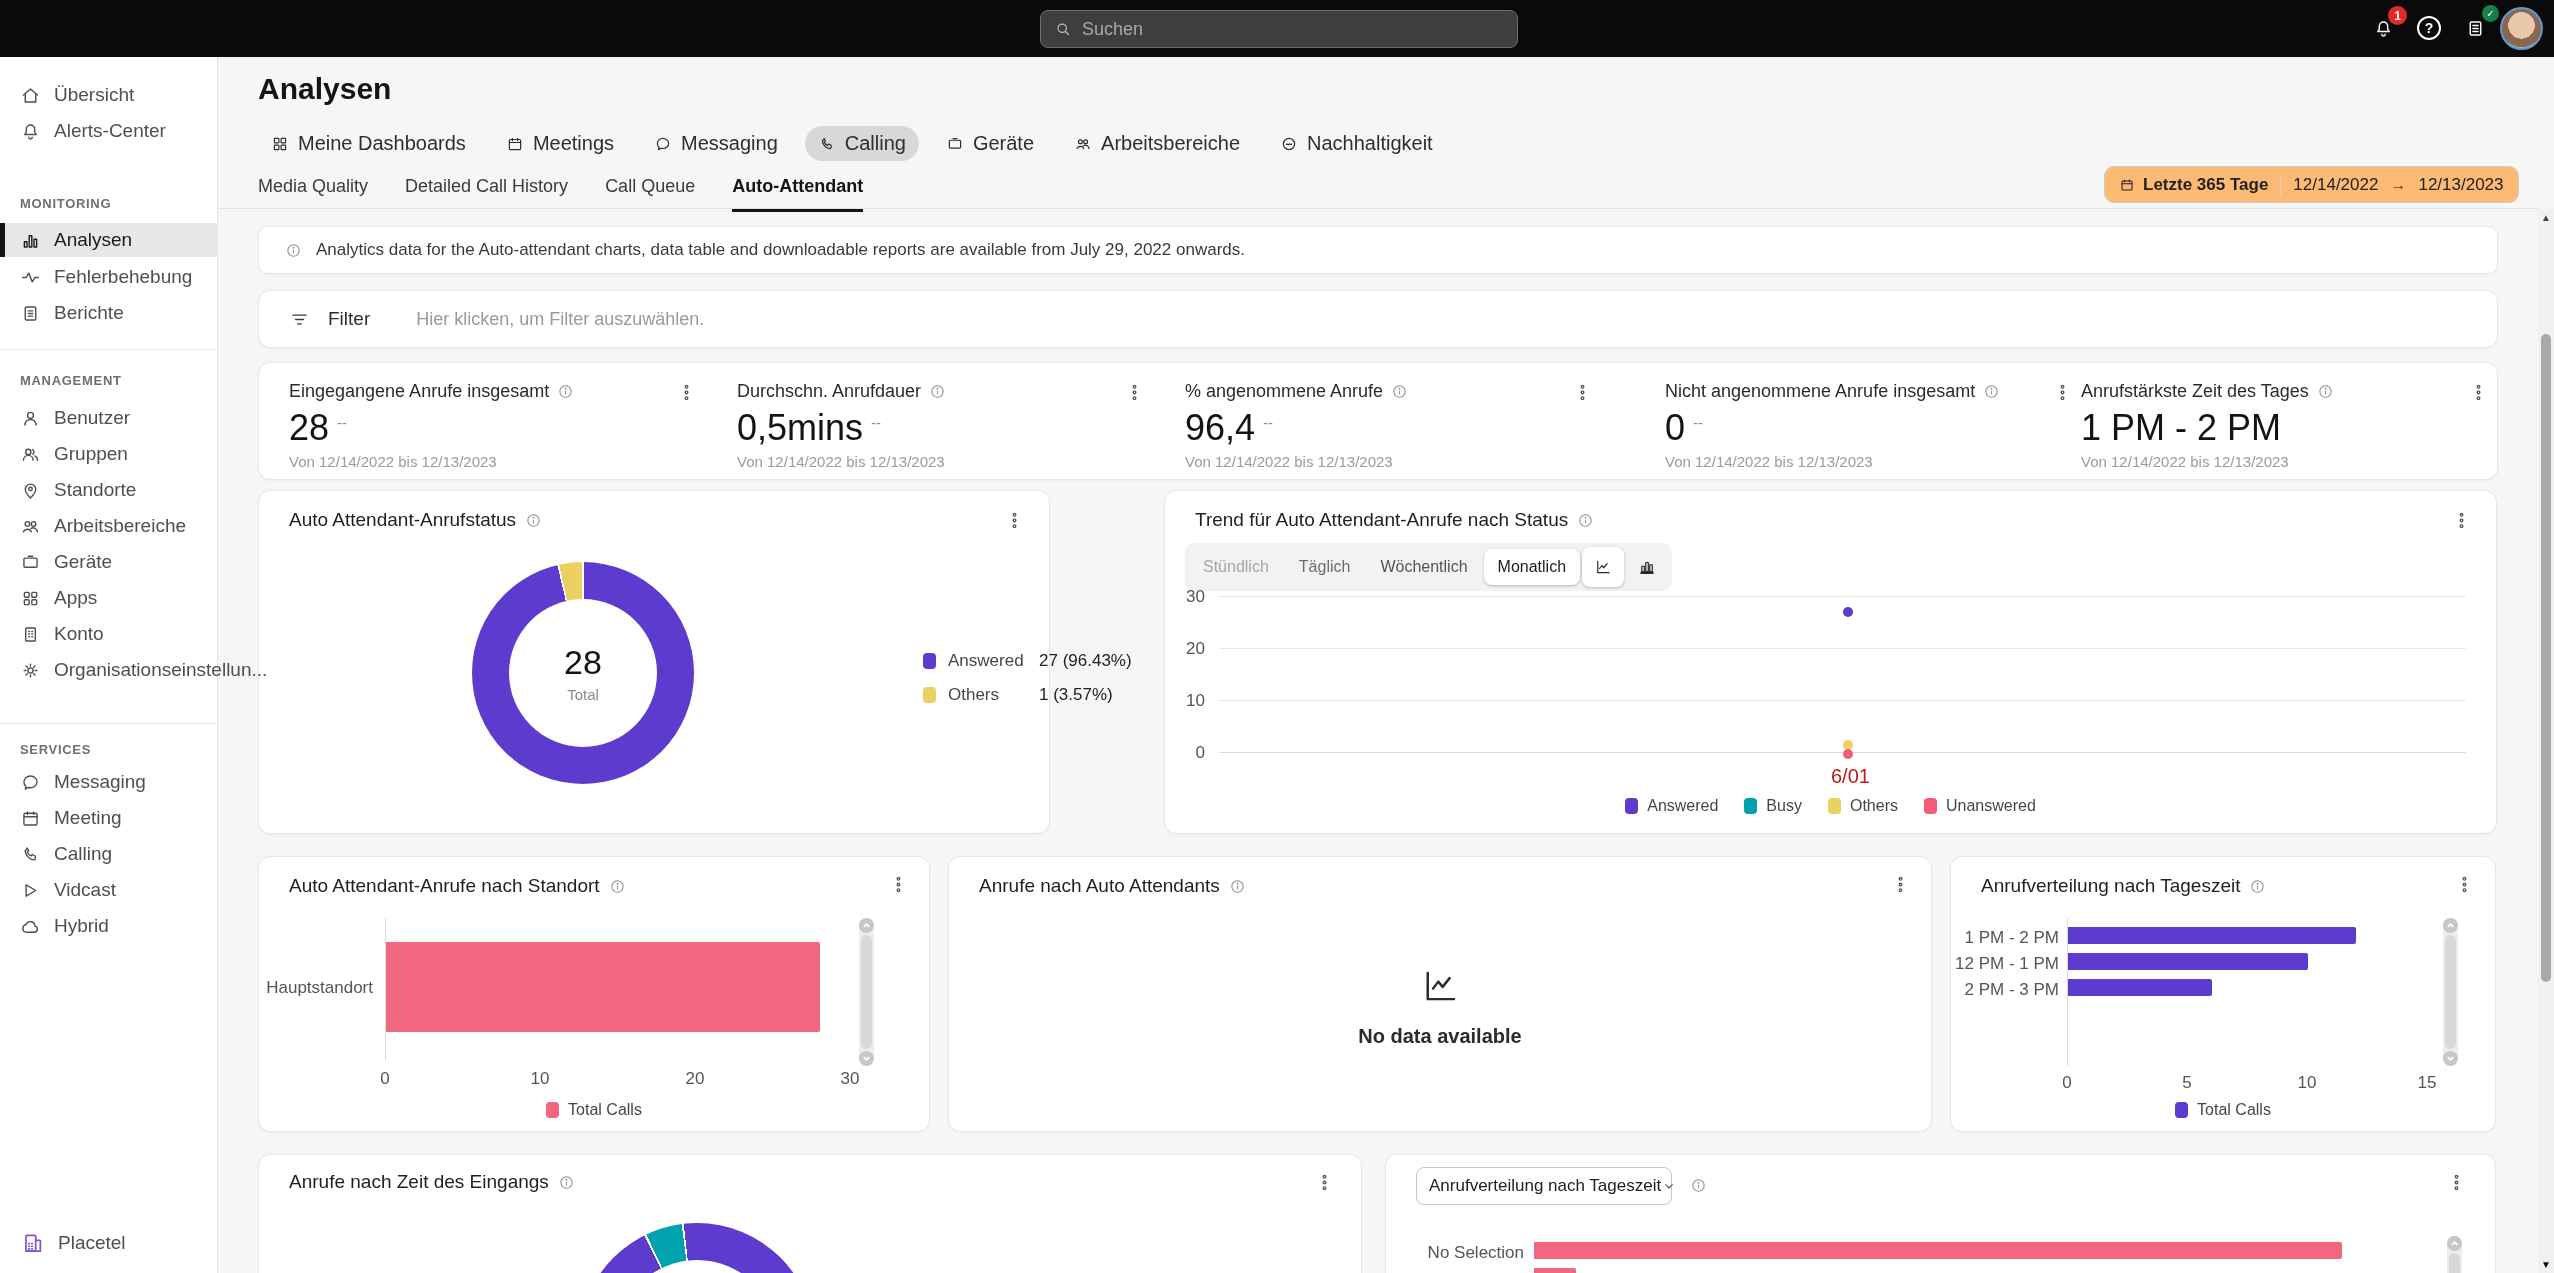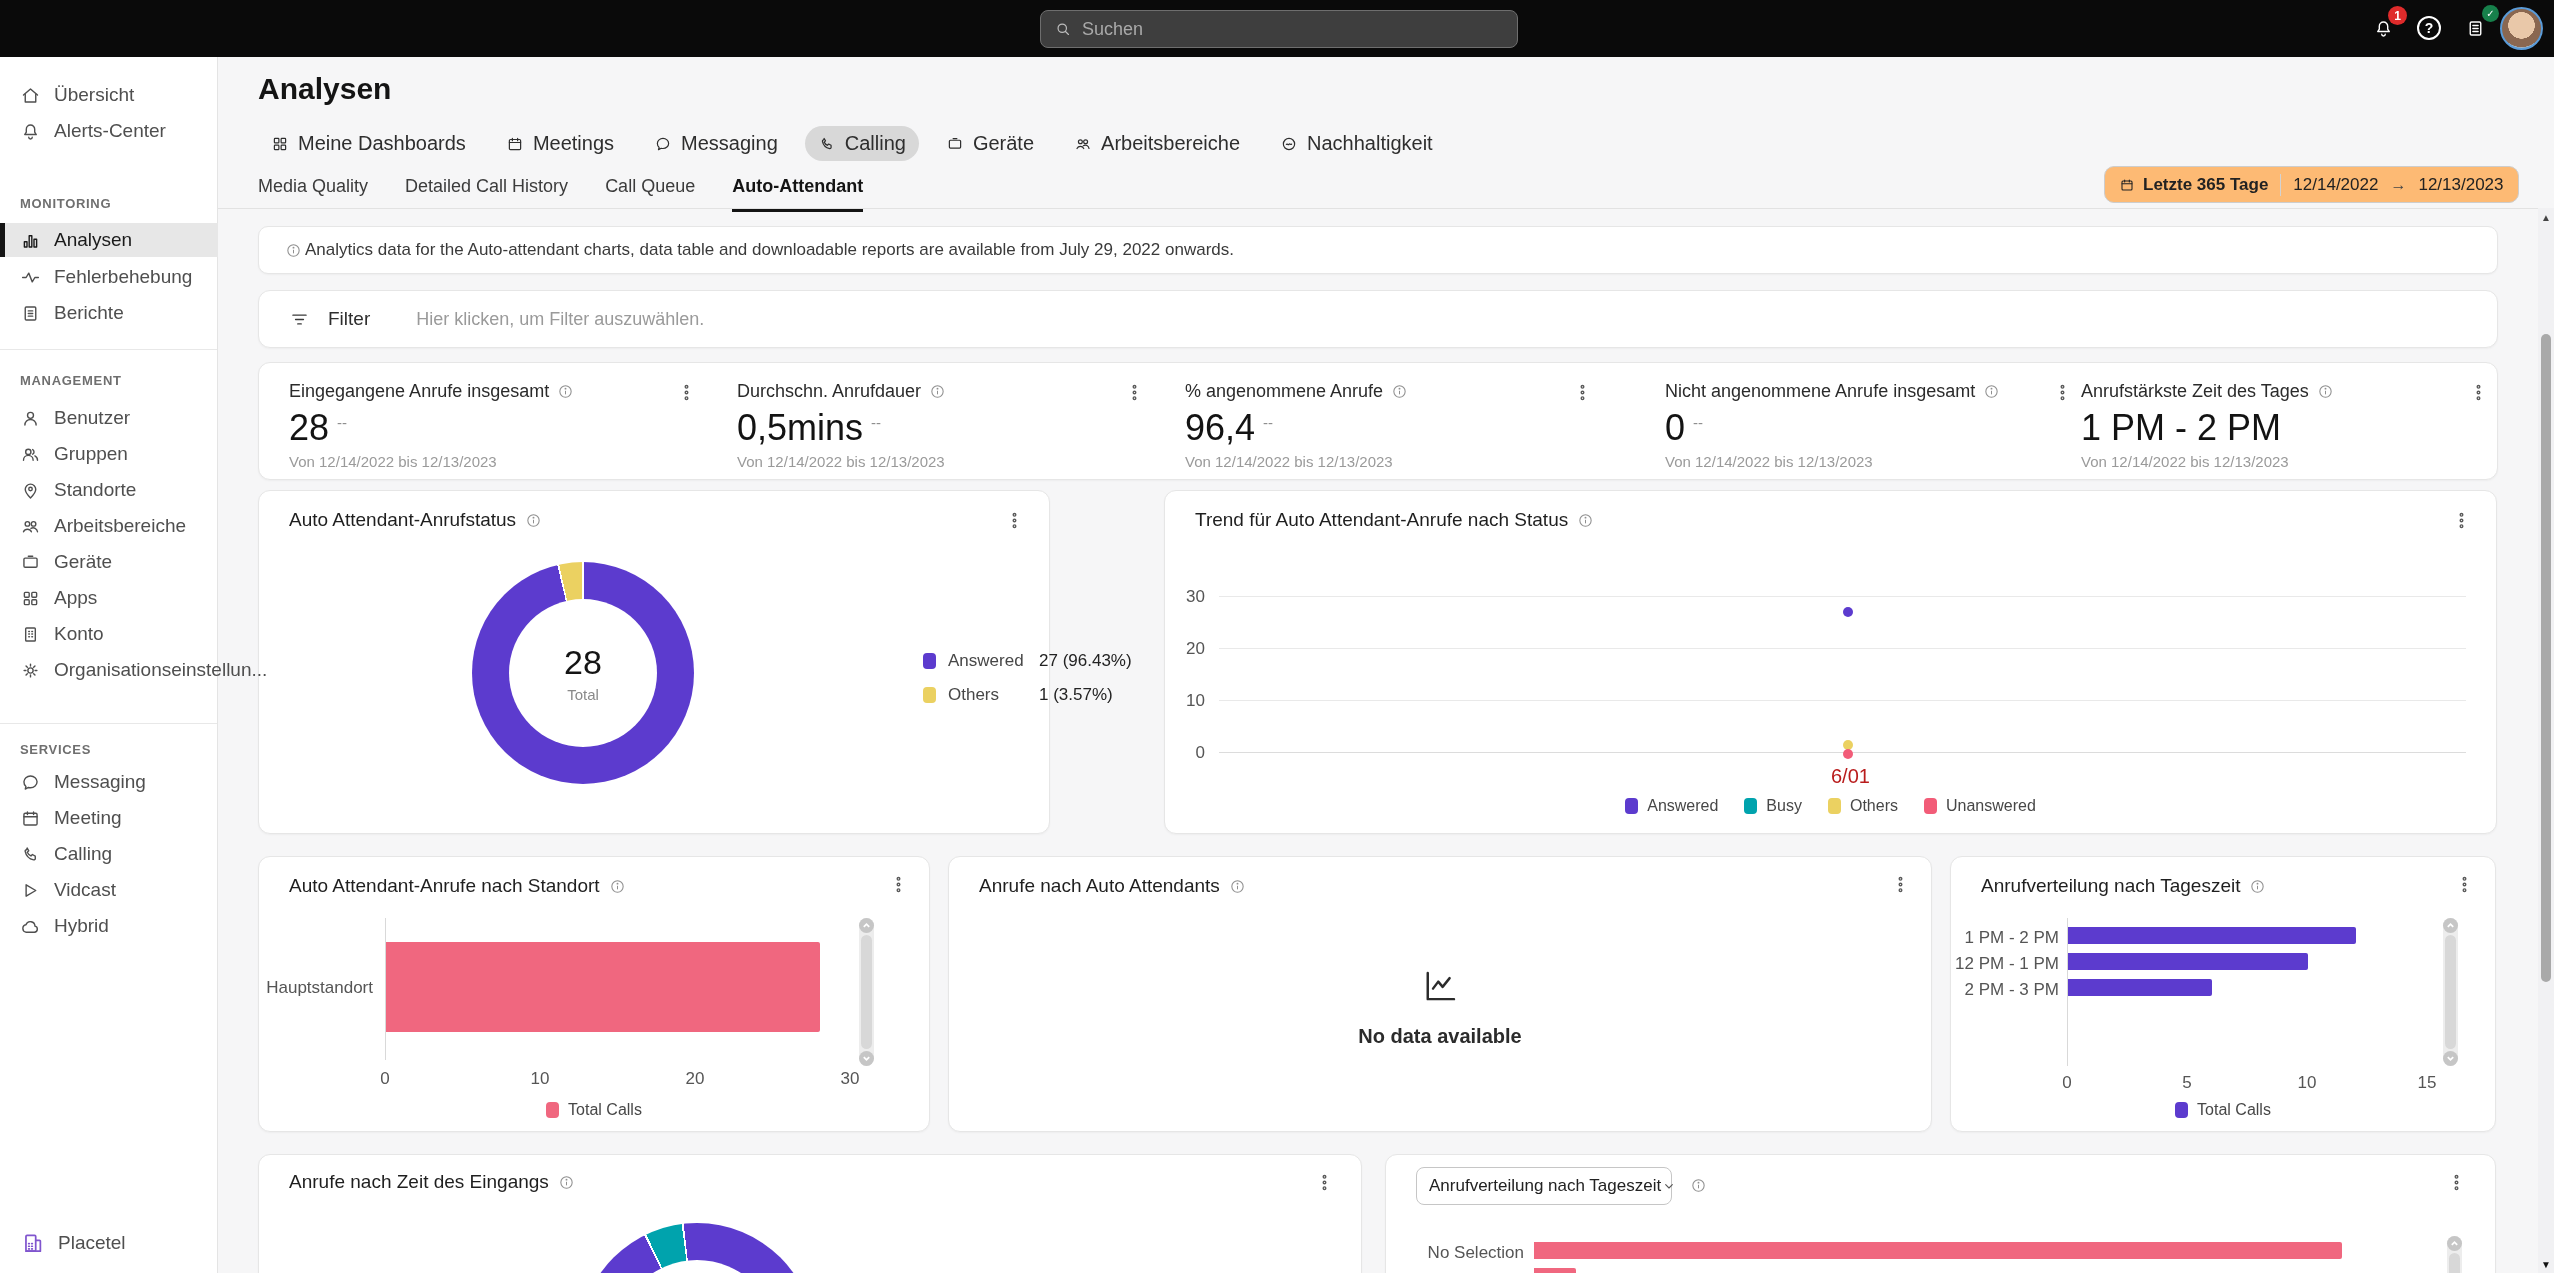--- a/index.html
+++ b/index.html
@@ -49,21 +49,21 @@
   .datepill .preset{font-weight:700;display:flex;align-items:center;gap:8px;cursor:pointer;white-space:nowrap}
   .datepill .vsep{width:1px;height:22px;background:#d2d2d2}
   .datepill .arrow{color:#444;font-size:16px}
 
   
   .card{position:absolute;background:#fff;border:1px solid #e6e6e6;border-radius:12px;box-shadow:0 1px 2px rgba(0,0,0,.04)}
   .card-title{position:absolute;left:30px;top:18px;display:flex;align-items:center;gap:9px;font-size:19px;color:#1f1f1f;white-space:nowrap}
 
   
   .banner{left:258px;top:226px;width:2240px;height:48px;border-radius:10px}
-  .banner-inner{display:flex;align-items:center;gap:3px;height:100%;padding-left:26px;font-size:17px;color:#3a3a3a}
+  .banner-inner{display:flex;align-items:center;gap:14px;height:100%;padding-left:26px;font-size:17px;color:#3a3a3a}
   .filterbar{left:258px;top:290px;width:2240px;height:58px}
   .filter-inner{display:flex;align-items:center;height:100%;padding-left:30px;gap:18px}
   .filter-label{font-size:19px;color:#2e2e2e}
   .filter-ph{font-size:18px;color:#9a9a9a;margin-left:28px}
 
   
   .kpirow{left:258px;top:362px;width:2240px;height:118px}
   .kpi{position:absolute;top:0;width:448px;height:118px}
   .kpi-title{position:absolute;left:30px;top:18px;display:flex;align-items:center;gap:8px;font-size:18px;color:#2b2b2b;white-space:nowrap}
   .kpi-value{position:absolute;left:30px;top:44px;font-size:36px;font-weight:500;color:#131313;white-space:nowrap}
@@ -537,20 +537,40 @@
       </svg>
     </div>
   <div class="kebab" style="right:22px;top:16px">
       <svg class="ic" viewBox="0 0 24 24" fill="currentColor" stroke="none">
         <circle cx="12" cy="5.5" r="1.5"></circle>
         <circle cx="12" cy="12" r="1.5"></circle>
         <circle cx="12" cy="18.5" r="1.5"></circle>
       </svg>
     </div>
 
+  <div class="toggle-group">
+    <div class="tg-opt dim">Stündlich</div>
+    <div class="tg-opt">Täglich</div>
+    <div class="tg-opt" style="color:#555">Wöchentlich</div>
+    <div class="tg-opt active">Monatlich</div>
+    <div class="tg-icon active">
+      <svg class="ic sm" viewBox="0 0 24 24">
+          <path d="M5 4.5v15h15"></path>
+          <path d="m7.5 14 3-4 2.5 3 4.5-5.5"></path>
+        </svg>
+    </div>
+    <div class="tg-icon">
+      <svg class="ic sm" viewBox="0 0 24 24" fill="currentColor" stroke="none">
+          <rect x="5" y="11" width="3.4" height="7"></rect>
+          <rect x="10.3" y="6" width="3.4" height="12"></rect>
+          <rect x="15.6" y="9" width="3.4" height="9"></rect>
+          <rect x="4" y="19" width="16" height="1.6"></rect>
+        </svg>
+    </div>
+  </div>
 
   <div class="ytick" style="left:0;top:96px">30</div>
   <div class="ytick" style="left:0;top:148px">20</div>
   <div class="ytick" style="left:0;top:200px">10</div>
   <div class="ytick" style="left:0;top:252px">0</div>
   <div class="gridline" style="left:54px;width:1247px;top:105px"></div>
   <div class="gridline" style="left:54px;width:1247px;top:157px"></div>
   <div class="gridline" style="left:54px;width:1247px;top:209px"></div>
   <div class="gridline" style="left:54px;width:1247px;top:261px;background:#dcdcdc"></div>
   <div class="dot" style="left:678px;top:116px;background:#5c3bce"></div>

